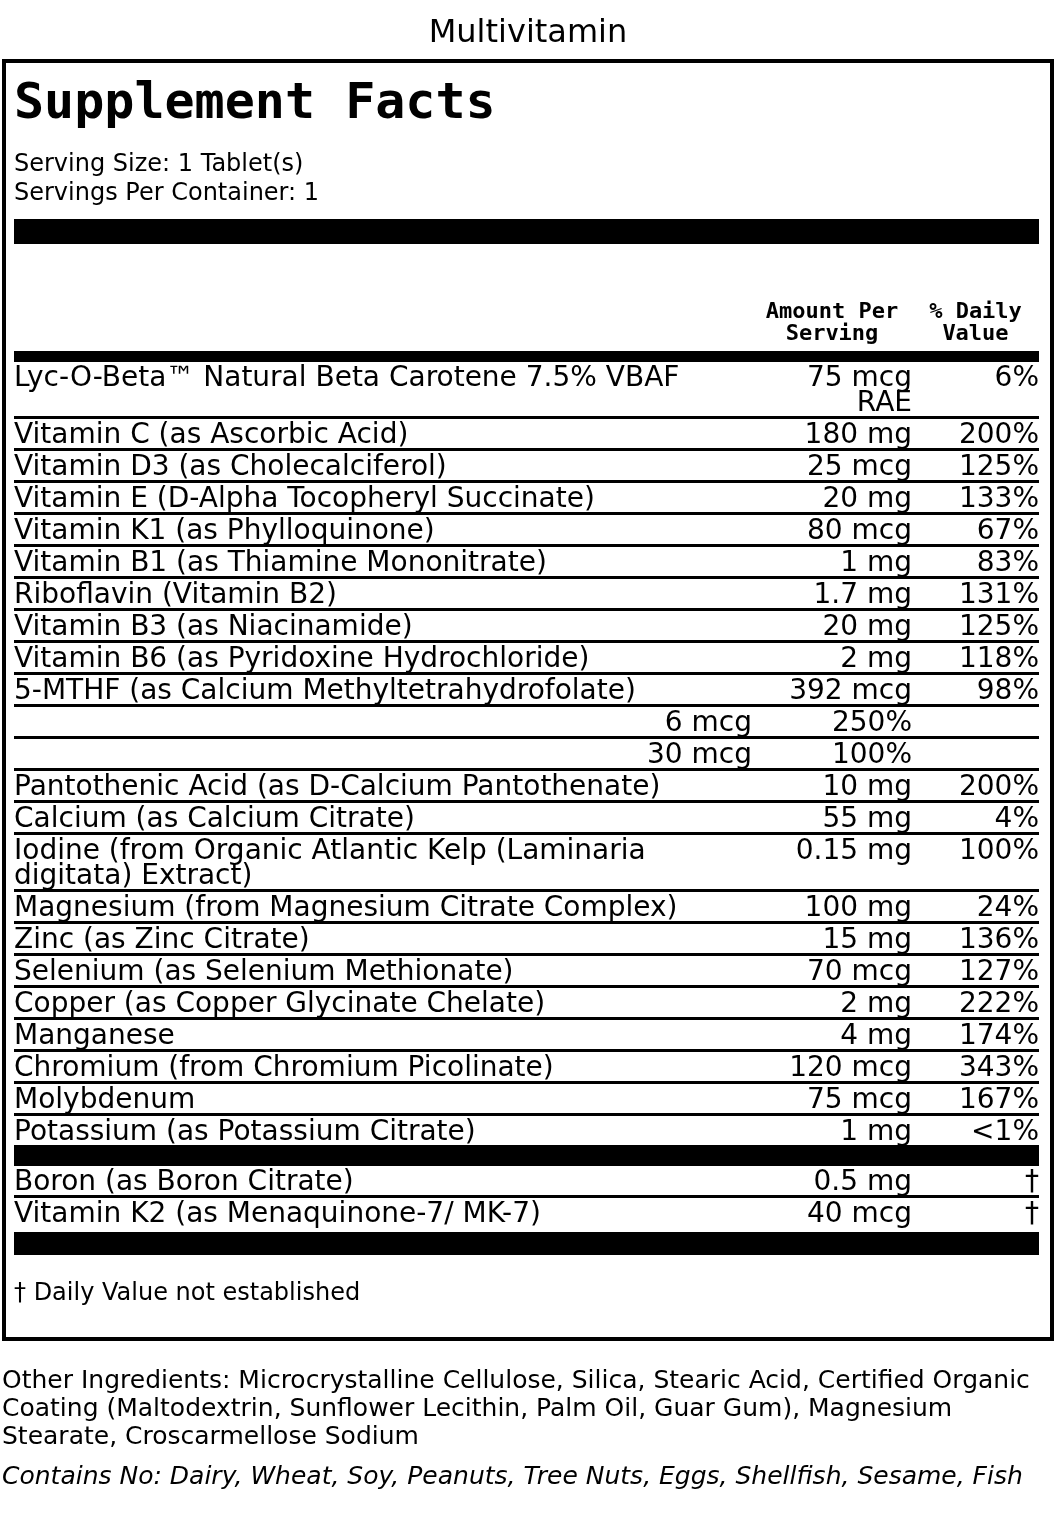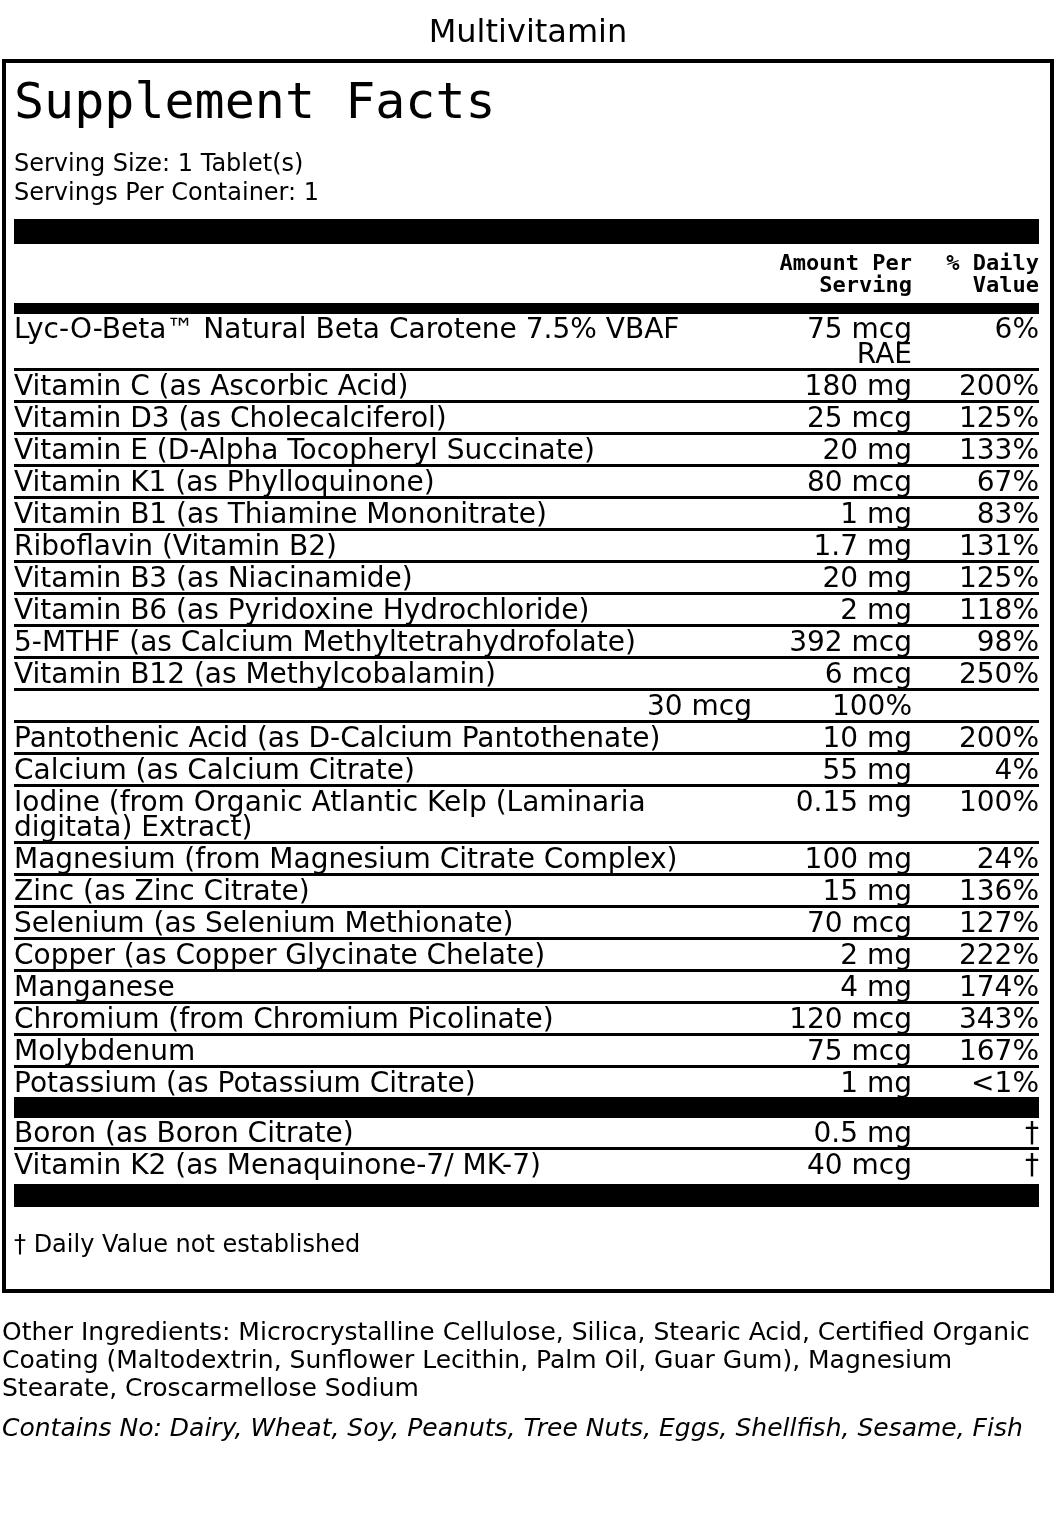--- a/index.html
+++ b/index.html
@@ -20,21 +20,21 @@
     font-weight: normal;
     margin: 0;
   }
   .facts-panel {
     margin: 9px 2px 0 2px;
     border: 4px solid #000;
     padding: 0 11px 32px 8px;
   }
   .facts-heading {
     font-family: "DejaVu Sans Mono", monospace;
-    font-weight: normal;
+    font-weight: bold;
     font-size: 50px;
     line-height: 52px;
     margin: 12px 0 0 0;
   }
   .serving-info {
     margin-top: 22px;
     font-size: 24px;
     line-height: 29px;
   }
   .bar { background: #000; }
@@ -46,21 +46,21 @@
     display: grid;
     grid-template-columns: 1fr 160px 127px;
   }
   .header-row {
     margin-top: 8px;
     font-family: "DejaVu Sans Mono", monospace;
     font-weight: bold;
     font-size: 22px;
     line-height: 22px;
   }
-  .header-row .hcell { text-align: right; white-space: pre-line; }
+  .header-row .hcell { text-align: center; white-space: pre-line; margin-top: 48px; }
   .rows .row {
     font-size: 28px;
     line-height: 25px;
     padding: 2px 0;
   }
   .rows .row + .row { border-top: 3px solid #000; }
   .row .nutrient-amount, .row .nutrient-dv { text-align: right; }
   .row .nutrient-name { text-align: left; }
   .footnote {
     margin-top: 25px;
@@ -153,21 +153,20 @@
     <span class="nutrient-name">Vitamin B6 (as Pyridoxine Hydrochloride)</span>
     <span class="nutrient-amount">2 mg</span>
     <span class="nutrient-dv">118%</span>
   </div>
       <div class="col-grid row">
     <span class="nutrient-name">5-MTHF (as Calcium Methyltetrahydrofolate)</span>
     <span class="nutrient-amount">392 mcg</span>
     <span class="nutrient-dv">98%</span>
   </div>
       <div class="col-grid row">
-    <span class="nutrient-name">Vitamin B12 (as Methylcobalamin)</span>
     <span class="nutrient-amount">6 mcg</span>
     <span class="nutrient-dv">250%</span>
   </div>
       <div class="col-grid row">
     <span class="nutrient-amount">30 mcg</span>
     <span class="nutrient-dv">100%</span>
   </div>
       <div class="col-grid row">
     <span class="nutrient-name">Pantothenic Acid (as D-Calcium Pantothenate)</span>
     <span class="nutrient-amount">10 mg</span>

